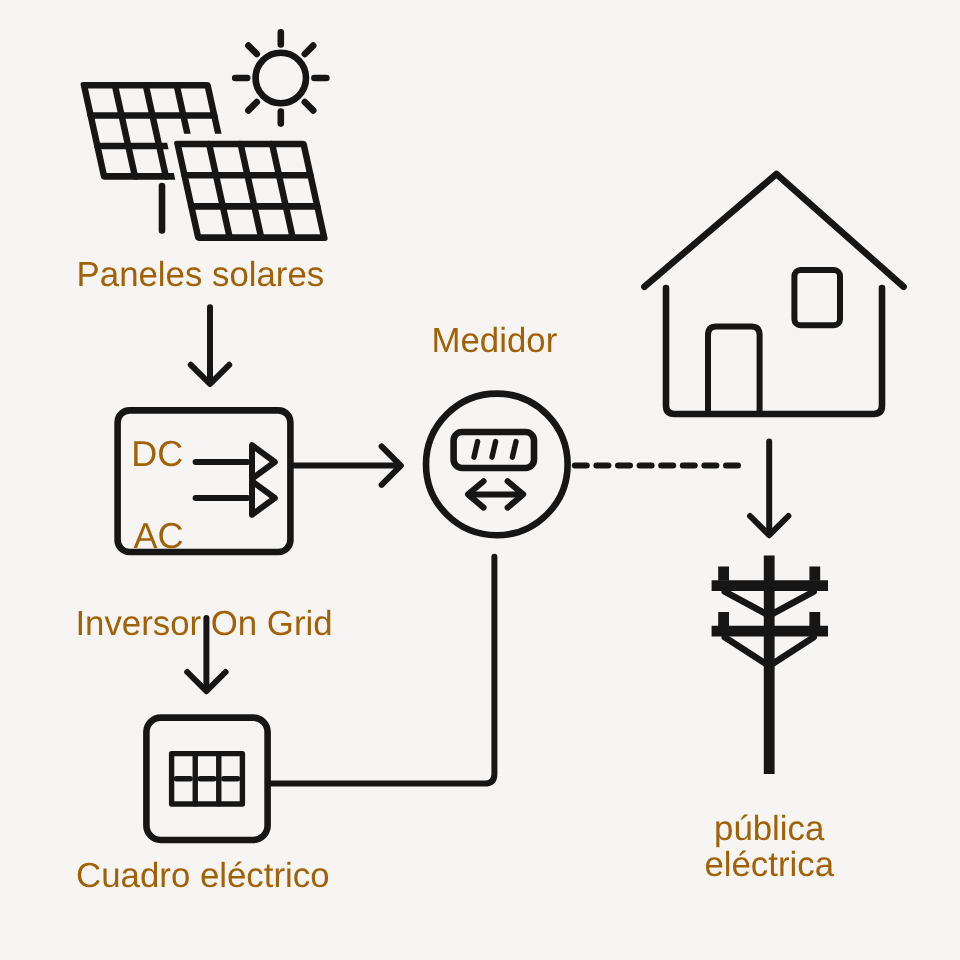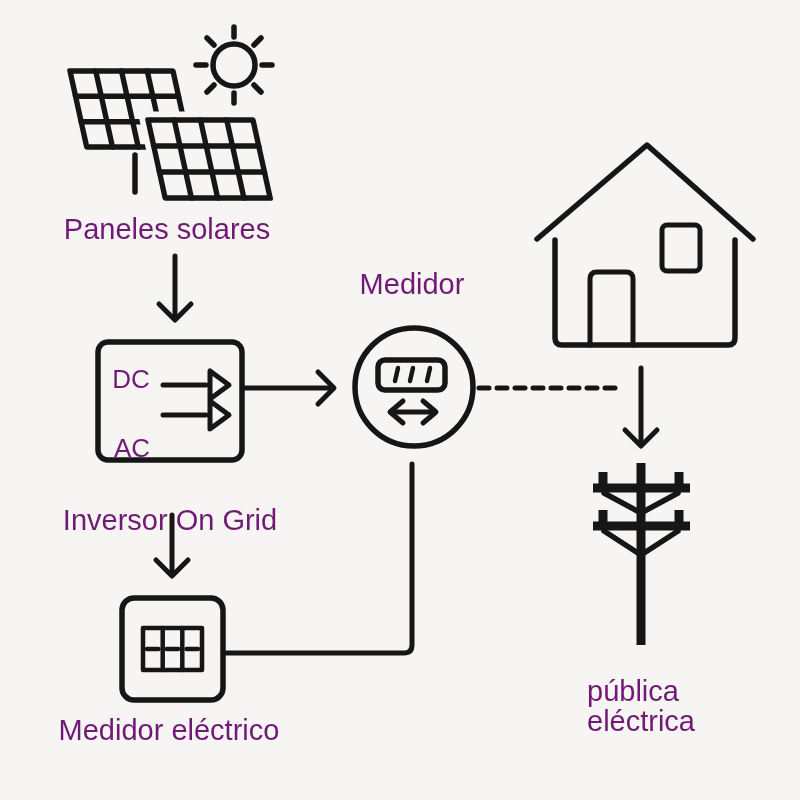--- a/index.html
+++ b/index.html
@@ -12,24 +12,25 @@
   }
   .diagram-svg{position:absolute;left:0;top:0;}
   .s{fill:none;stroke:#161616;stroke-width:5.5;stroke-linecap:round;stroke-linejoin:round;}
   .thin{stroke-width:4.5;}
   .conn{stroke-width:5;}
   .pole{stroke-width:9;stroke-linecap:butt;}
   .lbl{
     position:absolute;
     transform:translate(-50%,-50%);
     font-size:29px;line-height:30px;
-    color:#701a75;
+    color:#a16207;
+    text-align:center;
     white-space:nowrap;
   }
-  .port{font-size:26px;}
+  .port{font-size:30px;}
 </style>
 </head>
 <body>
 
 <div class="canvas">
 
   <svg class="diagram-svg" width="800" height="800" viewBox="0 0 800 800">
 
     <g>
       <g class="s" transform="matrix(1,0,0.22,1,70,71)">
@@ -128,20 +129,20 @@
 
   <div class="lbl" style="left:412px;top:284px;">
     <div>Medidor</div>
   </div>
 
   <div class="lbl port" style="left:131px;top:379px;">DC</div>
   <div class="lbl port" style="left:132px;top:448px;">AC</div>
 
   <div class="lbl" style="left:170px;top:498px;margin-top:22px;">Inversor On Grid</div>
 
-  <div class="lbl" style="left:169px;top:730px;">Medidor eléctrico</div>
+  <div class="lbl" style="left:169px;top:730px;">Cuadro eléctrico</div>
 
   <div class="lbl" style="left:641px;top:706px;">
     <div>pública</div>
     <div>eléctrica</div>
   </div>
 
 </div>
 
 </body></html>

